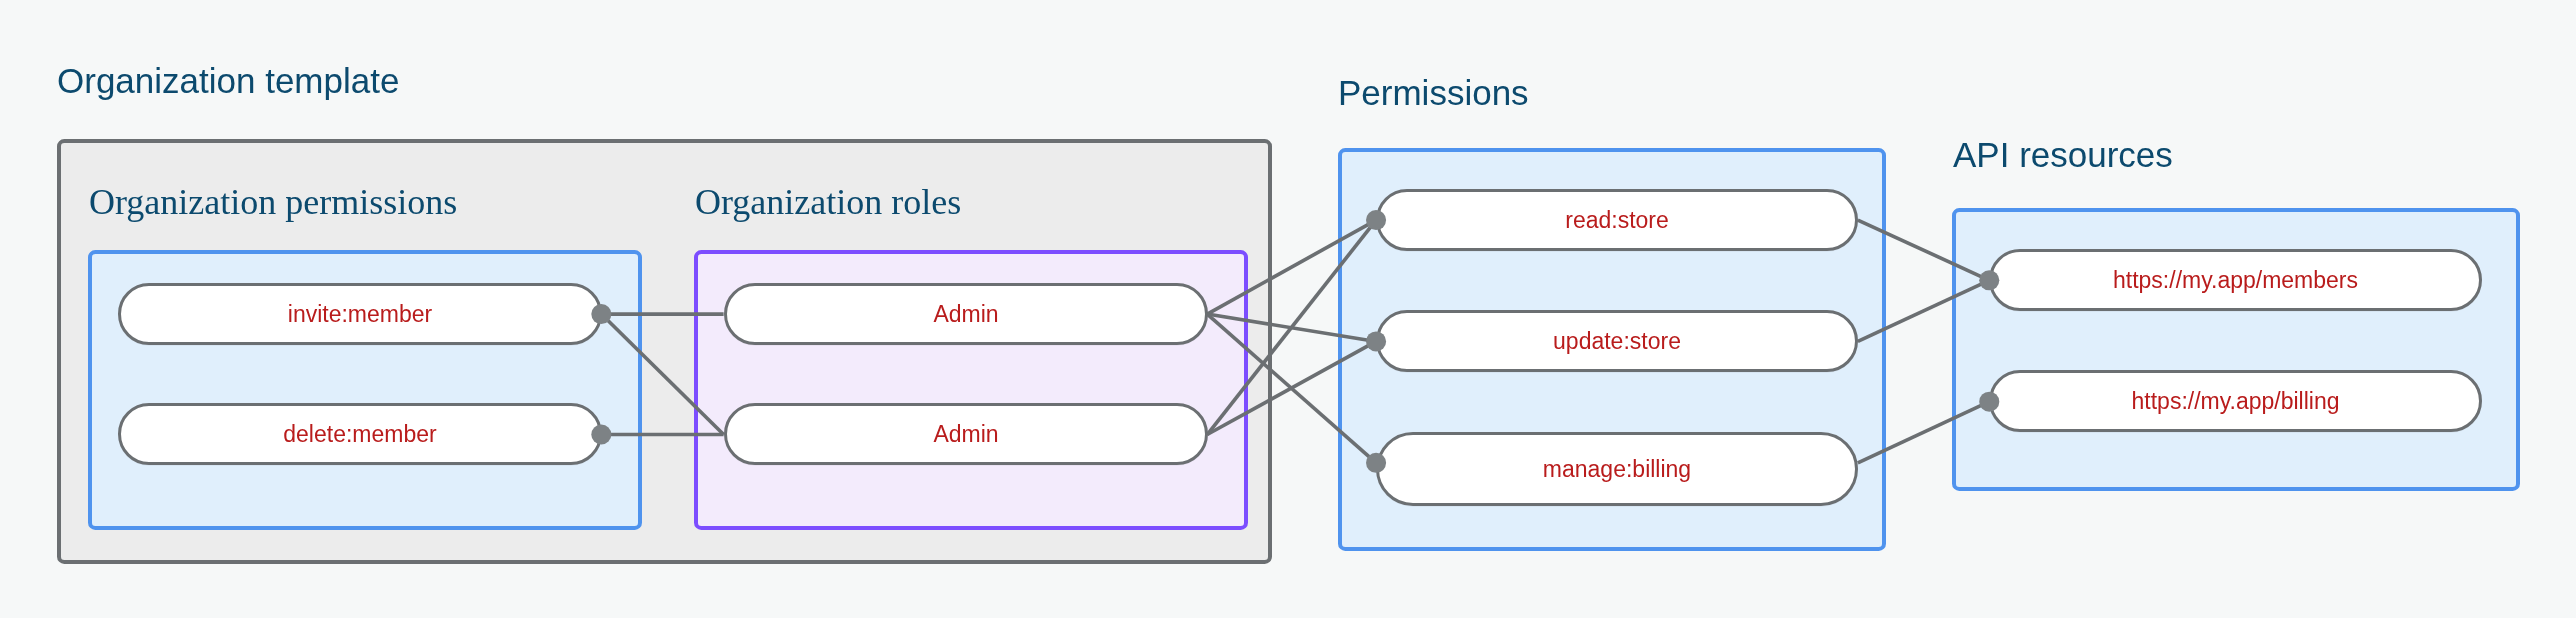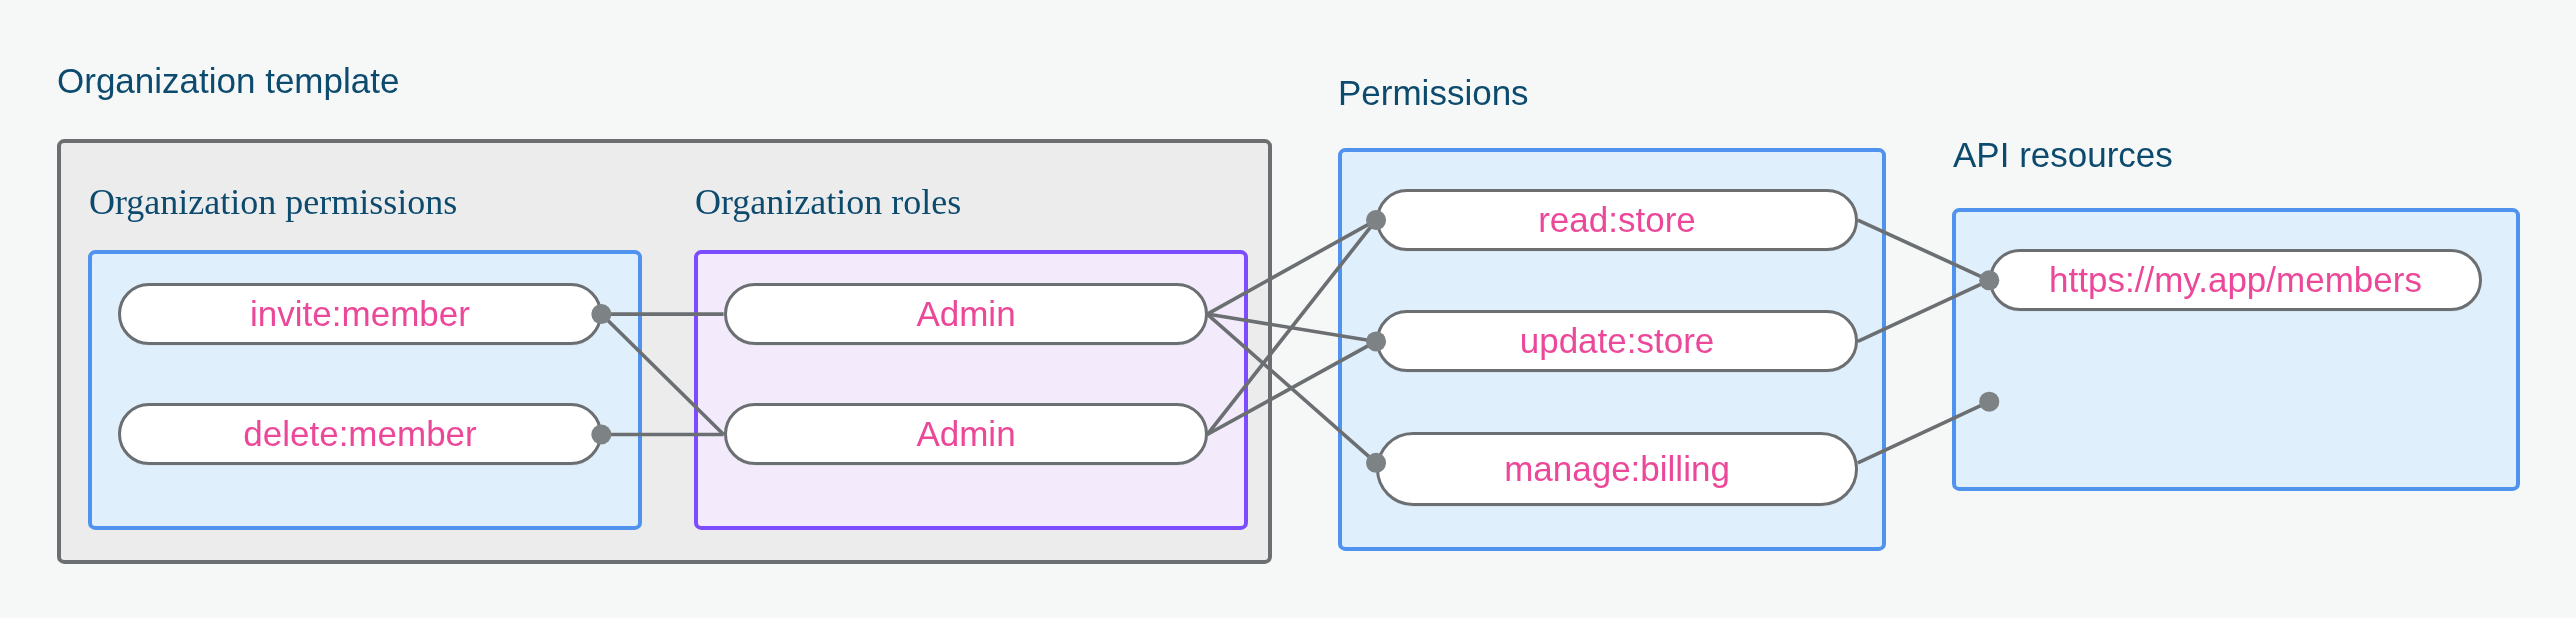--- a/index.html
+++ b/index.html
@@ -62,22 +62,22 @@
   
   .pill {
     position: absolute;
     box-sizing: border-box;
     background: #ffffff;
     border: 3.7px solid #6b6f72;
     border-radius: 912px;
     display: flex;
     align-items: center;
     justify-content: center;
-    font-size: 35px;
-    color: #ec4899;
+    font-size: 23px;
+    color: #b91c1c;
     white-space: nowrap;
     box-shadow: 0 0.9px 0 rgba(0,0,0,0.04);
   }
 
   
   #edges {
     position: absolute;
     left: 0;
     top: 0;
     width: 2576px;
@@ -121,20 +121,21 @@
   <div class="pill" style="left:1376px; top:189px; width:482px; height:62px;">read:store</div>
 
   <div class="pill" style="left:1376px; top:310px; width:482px; height:62px;">update:store</div>
 
   <div class="pill" style="left:1376px; top:432px; width:482px; height:74px;">manage:billing</div>
 
   <div class="box box-blue" style="left:1952px; top:208px; width:568px; height:283px;"></div>
 
   <div class="pill" style="left:1989px; top:249px; width:493px; height:62px;">https://my.app/members</div>
 
+  <div class="pill" style="left:1989px; top:370px; width:493px; height:62px;">https://my.app/billing</div>
 
   <svg id="edges" viewBox="0 0 2823 678" xmlns="http://www.w3.org/2000/svg">
 
     <line x1="659" y1="344" x2="793" y2="344"></line>
     <line x1="659" y1="344" x2="793" y2="476"></line>
     <line x1="659" y1="476" x2="793" y2="476"></line>
 
     <line x1="1323" y1="344" x2="1508" y2="241"></line>
     <line x1="1323" y1="344" x2="1508" y2="374"></line>
     <line x1="1323" y1="344" x2="1508" y2="507"></line>

